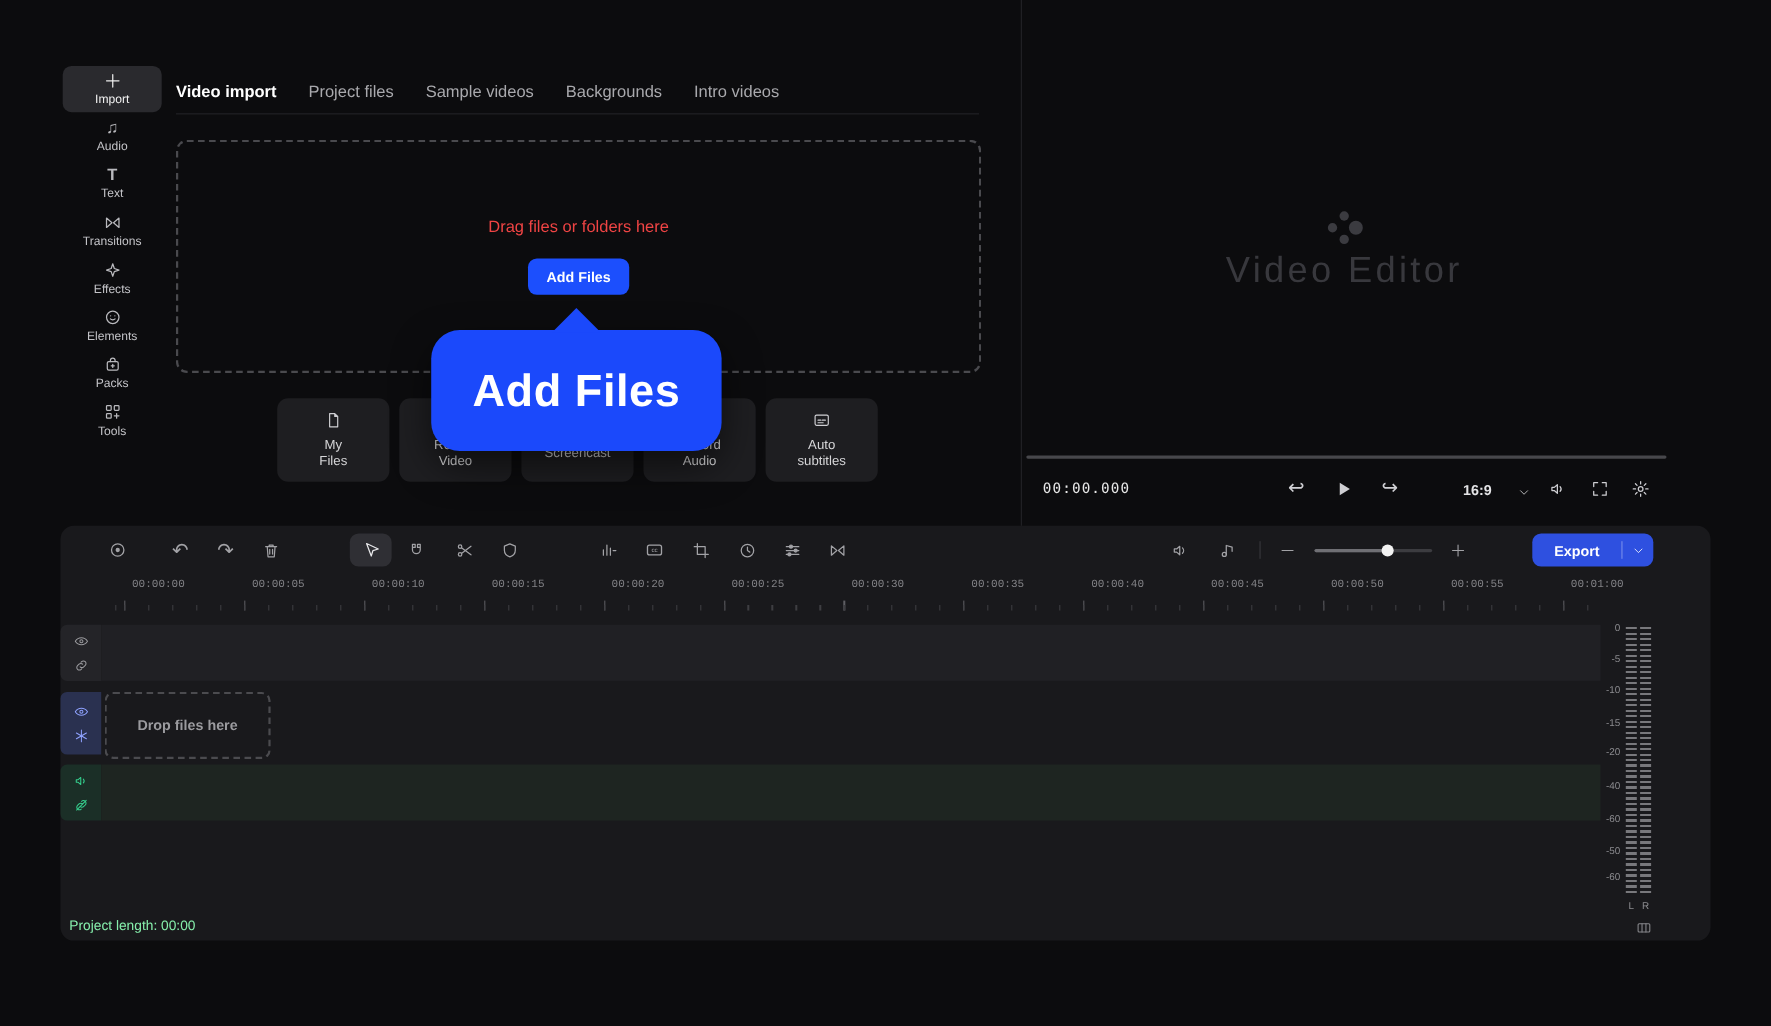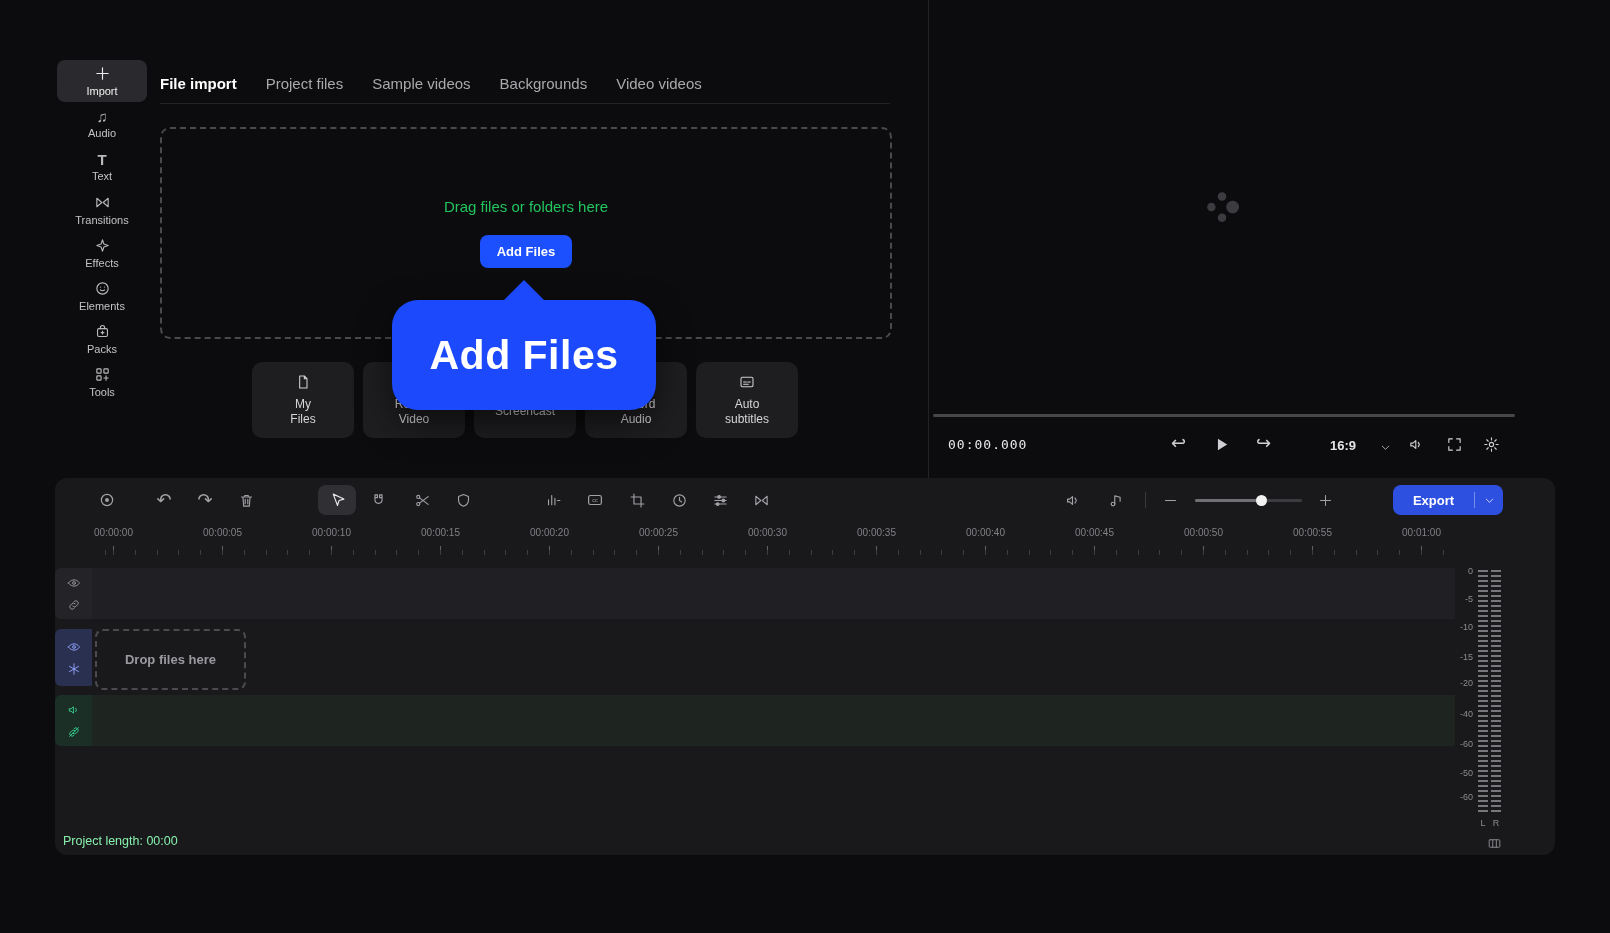--- a/index.html
+++ b/index.html
@@ -20,21 +20,21 @@
 
   
   .tabs{left:160px;top:63px;width:730px;height:40px;display:flex;align-items:center;gap:29px;
         border-bottom:1px solid #232327;}
   .tab{font-size:15px;color:#a9a9ad;cursor:pointer;white-space:nowrap;}
   .tab.active{color:#ffffff;font-weight:700;}
 
   
   .dropzone{left:160px;top:127px;width:728px;height:208px;border:2px dashed #4a4a4e;border-radius:10px;
             display:flex;flex-direction:column;align-items:center;justify-content:center;gap:20px;}
-  .drop-hint{font-size:15px;color:#22c55e;}
+  .drop-hint{font-size:15px;color:#ef4444;}
   .btn-blue{background:#1c4ffd;color:#fff;font-size:13px;font-weight:700;border:none;border-radius:8px;
             padding:9px 17px;cursor:pointer;}
 
   
   .cards{left:252px;top:362px;display:flex;gap:9px;}
   .card{width:102px;height:76px;background:#1e1e21;border-radius:10px;display:flex;flex-direction:column;
         align-items:center;justify-content:center;gap:7px;cursor:pointer;color:#cfcfd3;}
   .card .lbl{font-size:12px;line-height:1.25;text-align:center;white-space:pre-line;color:#d6d6d8;}
 
   
@@ -52,22 +52,22 @@
   .seekbar{left:933px;top:414px;width:582px;height:3px;background:#47474b;border-radius:2px;cursor:pointer;}
   .timecode{left:948px;top:437px;font-family:"DejaVu Sans Mono",monospace;font-size:13px;color:#e8e8e8;letter-spacing:1px;}
   .pbtn{color:#cfcfd3;cursor:pointer;}
 
   
   .tl{left:55px;top:478px;width:1500px;height:377px;background:#19191c;border-radius:12px;}
   .tbtn{position:absolute;width:24px;height:24px;top:10px;display:flex;align-items:center;justify-content:center;
         color:#a2a2a6;cursor:pointer;}
   .tool-sel{position:absolute;left:263px;top:7px;width:38px;height:30px;background:#2f2f34;border-radius:8px;}
   .ruler-labels{position:absolute;left:4px;top:49px;display:flex;}
-  .ruler-labels span{flex:0 0 109px;text-align:center;font-size:10px;color:#818185;
-                     font-family:Liberation Sans, sans-serif;letter-spacing:0;}
+  .ruler-labels span{flex:0 0 109px;text-align:right;font-size:10px;color:#818185;
+                     font-family:Liberation Mono, monospace;letter-spacing:0;}
   .ticks-minor{position:absolute;left:37px;top:72px;width:1360px;height:5px;
      background:repeating-linear-gradient(90deg,#3e3e42 0 1px,transparent 1px 21.8px);background-position:21px 0;}
   .ticks-major{position:absolute;left:37px;top:68px;width:1360px;height:9px;
      background:repeating-linear-gradient(90deg,#5f5f64 0 1px,transparent 1px 109px);background-position:21px 0;}
   .thead{position:absolute;left:0;width:37px;border-radius:6px 0 0 6px;display:flex;flex-direction:column;
          align-items:center;justify-content:center;gap:8px;}
   .trow{position:absolute;left:37px;width:1363px;}
   .dropbox{position:absolute;left:40px;top:151px;width:147px;height:57px;border:2px dashed #4b4b4f;border-radius:8px;
            display:flex;align-items:center;justify-content:center;}
   .dropbox .lbl{font-size:13px;font-weight:700;color:#9b9b9f;}
@@ -149,25 +149,25 @@
             <rect x="14" y="4" width="6" height="6" rx="1"></rect>
             <rect x="4" y="14" width="6" height="6" rx="1"></rect>
             <path d="M17 14v6M14 17h6"></path>
           </svg>
         </span>
       <span class="lbl">Tools</span>
     </div>
   </div>
 
   <div class="abs tabs">
-    <span class="tab active">File import</span>
+    <span class="tab active">Video import</span>
     <span class="tab">Project files</span>
     <span class="tab">Sample videos</span>
     <span class="tab">Backgrounds</span>
-    <span class="tab">Video videos</span>
+    <span class="tab">Intro videos</span>
   </div>
 
   <div class="abs dropzone">
     <div class="drop-hint">Drag files or folders here</div>
     <button class="btn-blue">Add Files</button>
   </div>
 
   <div class="abs cards">
     <div class="card">
       <span>
@@ -229,20 +229,21 @@
     <div class="brand-row">
       <span>
         <svg class="icf" width="34" height="34" viewBox="0 0 32 32">
             <circle cx="6" cy="16" r="4"></circle>
             <circle cx="16" cy="6" r="4"></circle>
             <circle cx="16" cy="26" r="4"></circle>
             <circle cx="26" cy="16" r="6"></circle>
           </svg>
         </span>
     </div>
+    <div class="brand-product">Video Editor</div>
   </div>
 
   <div class="abs seekbar"></div>
 
   <div class="abs timecode">00:00.000</div>
 
   <span class="abs pbtn gly" style="left:1171px;top:434px;font-size:18px;">↩</span>
   <span class="abs pbtn" style="left:1213px;top:436px;">
     <svg class="icf" width="17" height="17" viewBox="0 0 24 24">
         <path d="M7 4v16l13-8z"></path>

